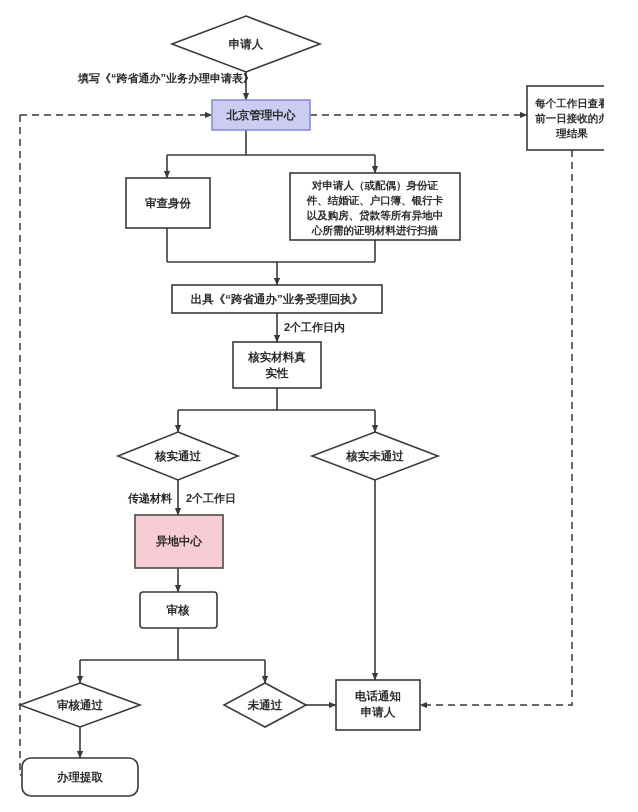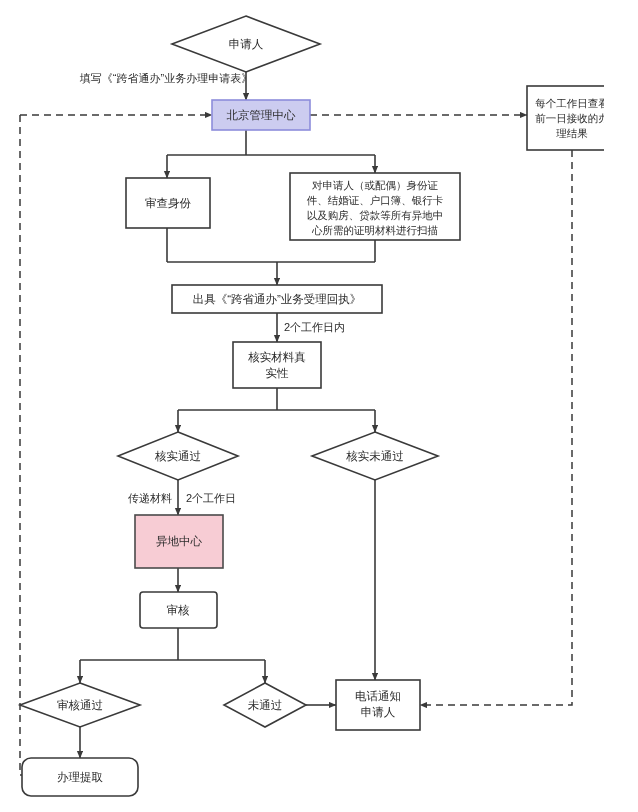--- a/index.html
+++ b/index.html
@@ -1,21 +1,21 @@
 <!DOCTYPE html>
 <html><head>
 <meta charset="utf-8">
 <style>
   html,body{margin:0;padding:0;background:#ffffff;}
   body{
     width:638px;height:812px;
     font-family:"Liberation Sans","DejaVu Sans",sans-serif;
     -webkit-font-smoothing:antialiased;
   }
-  #flowchart-root{position:relative;width:604px;height:812px;overflow:hidden;background:#fff;}
+  #flowchart-root{position:relative;width:604px;height:812px;overflow:hidden;background:#fff;font-weight:bold;}
   svg{display:block;}
   .node-text{
     font-family:"Liberation Sans","DejaVu Sans",sans-serif;
     font-size:11.5px; fill:#2b2b2b; text-anchor:middle; dominant-baseline:middle;
   }
   .node-text.small{font-size:10.5px;}
   .edge-label{
     font-family:"Liberation Sans","DejaVu Sans",sans-serif;
     font-size:11px; fill:#2b2b2b; text-anchor:middle;
   }

